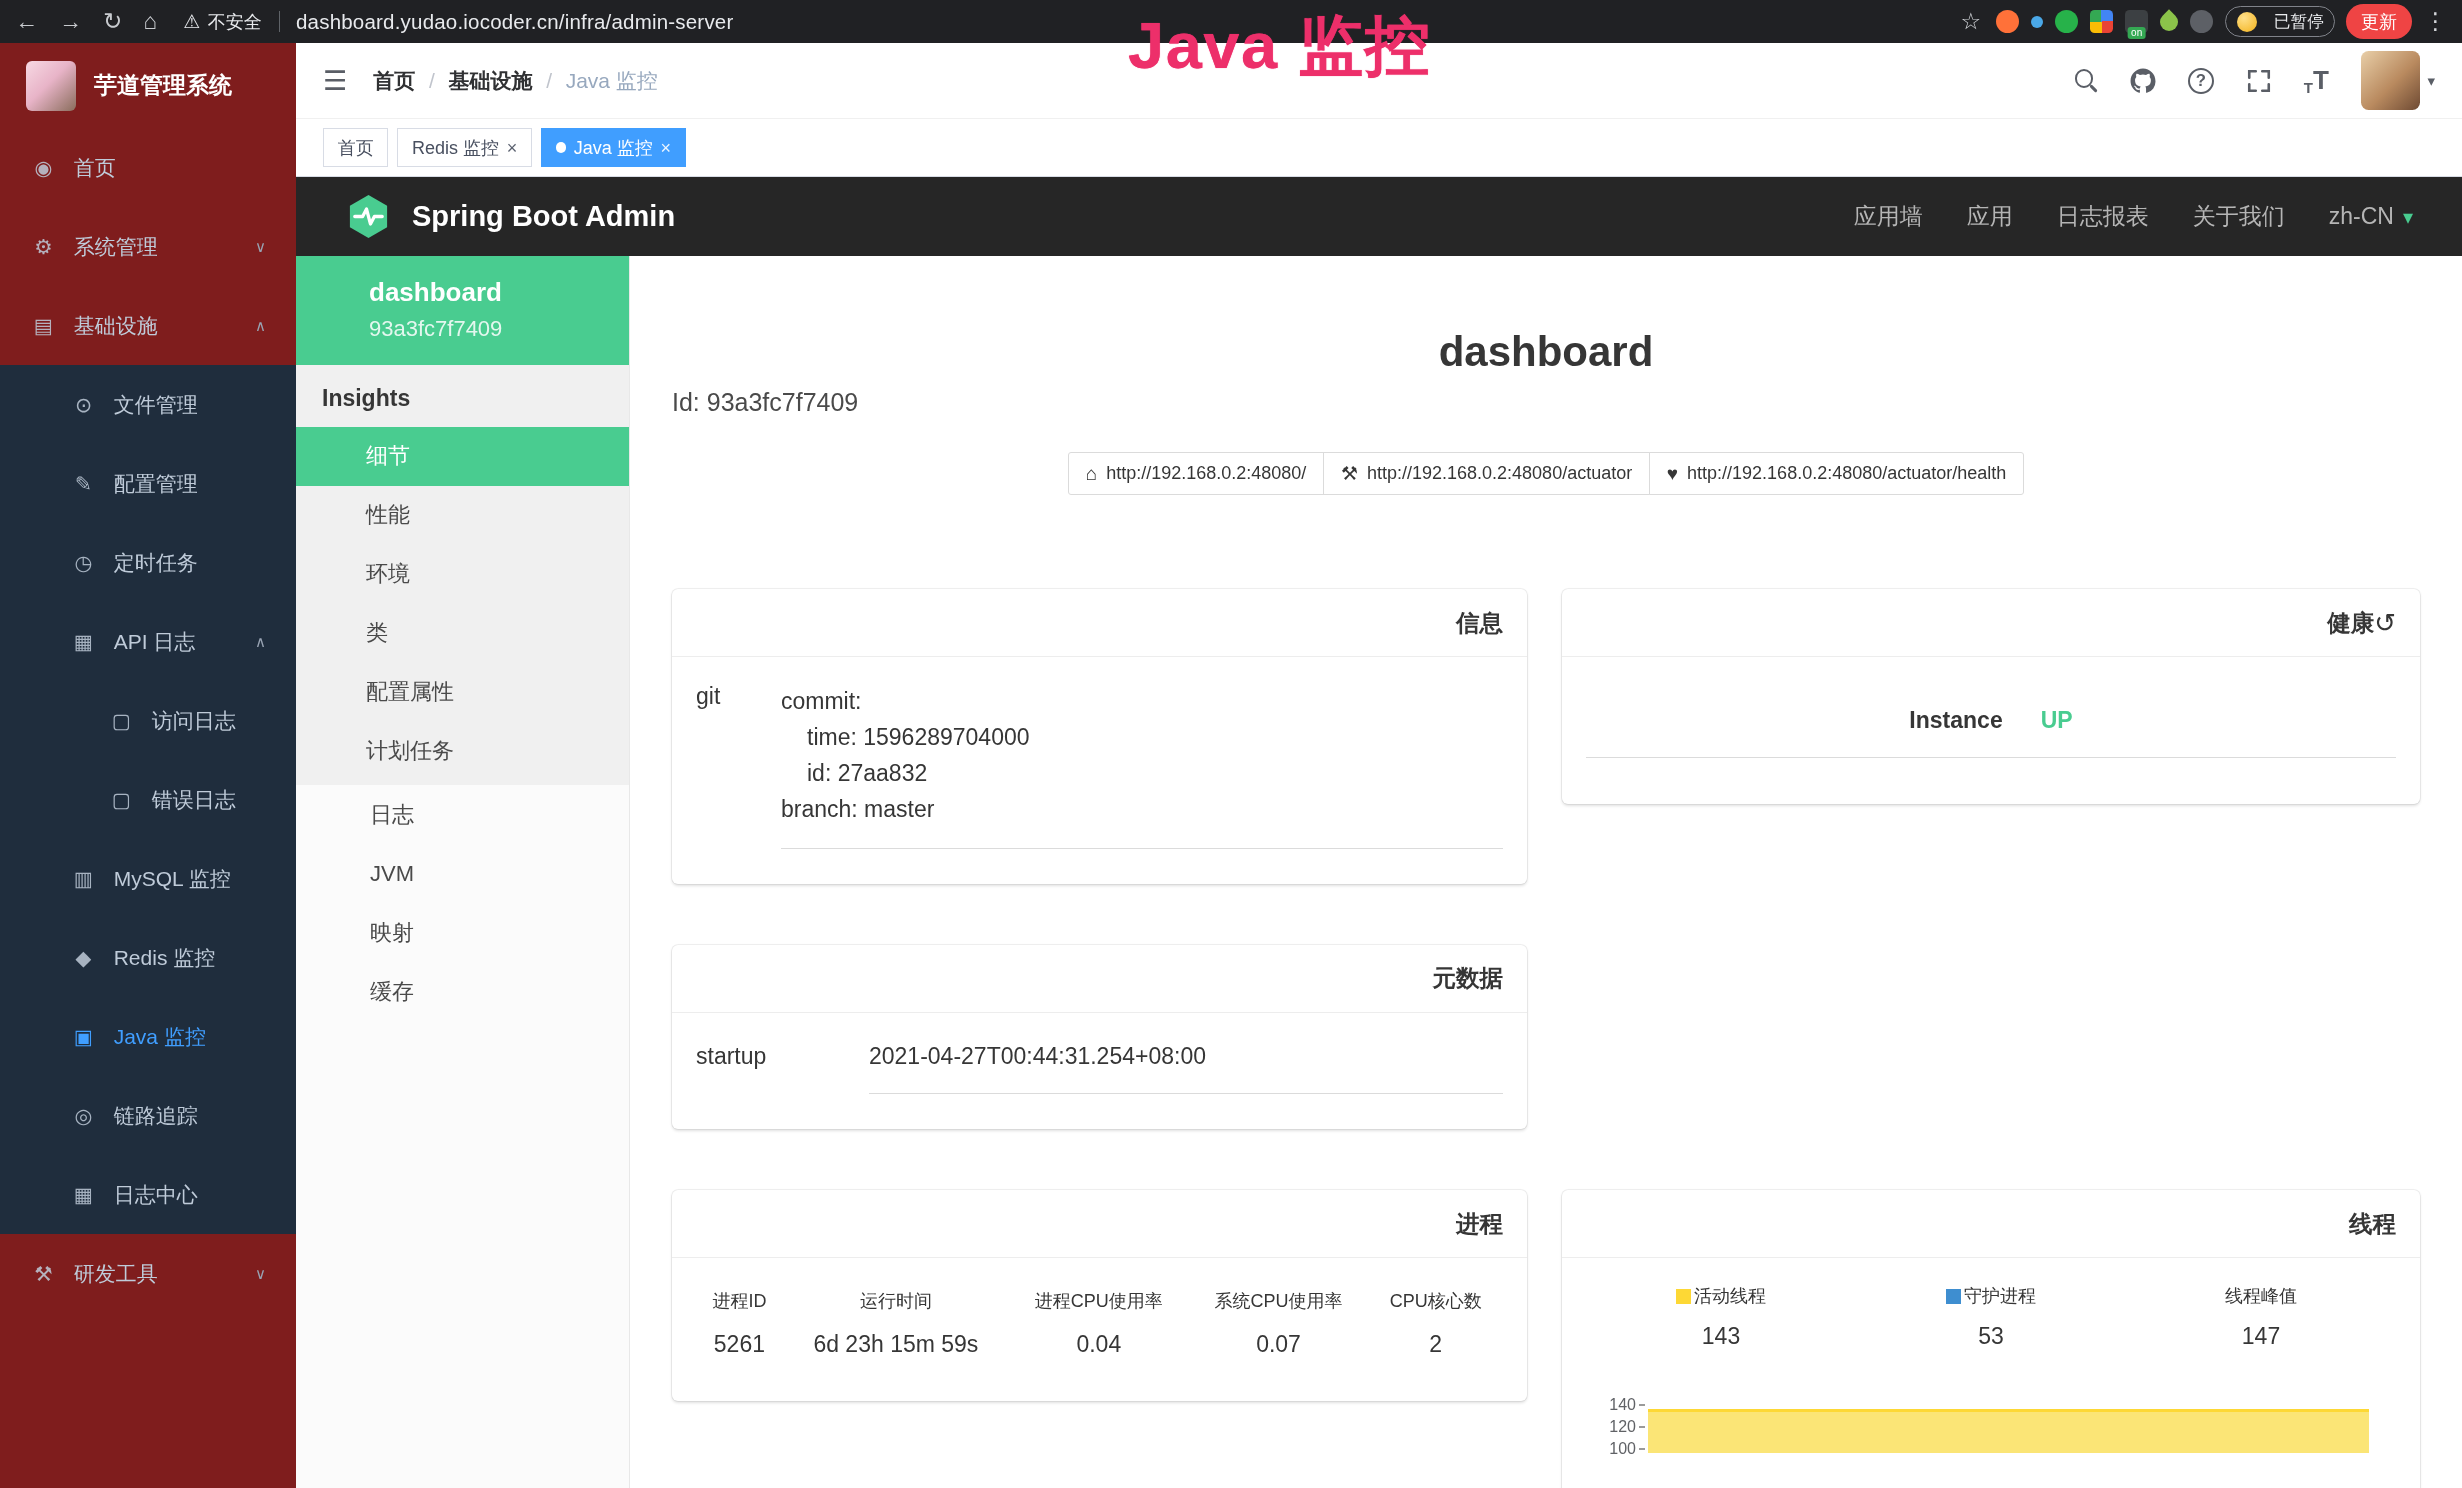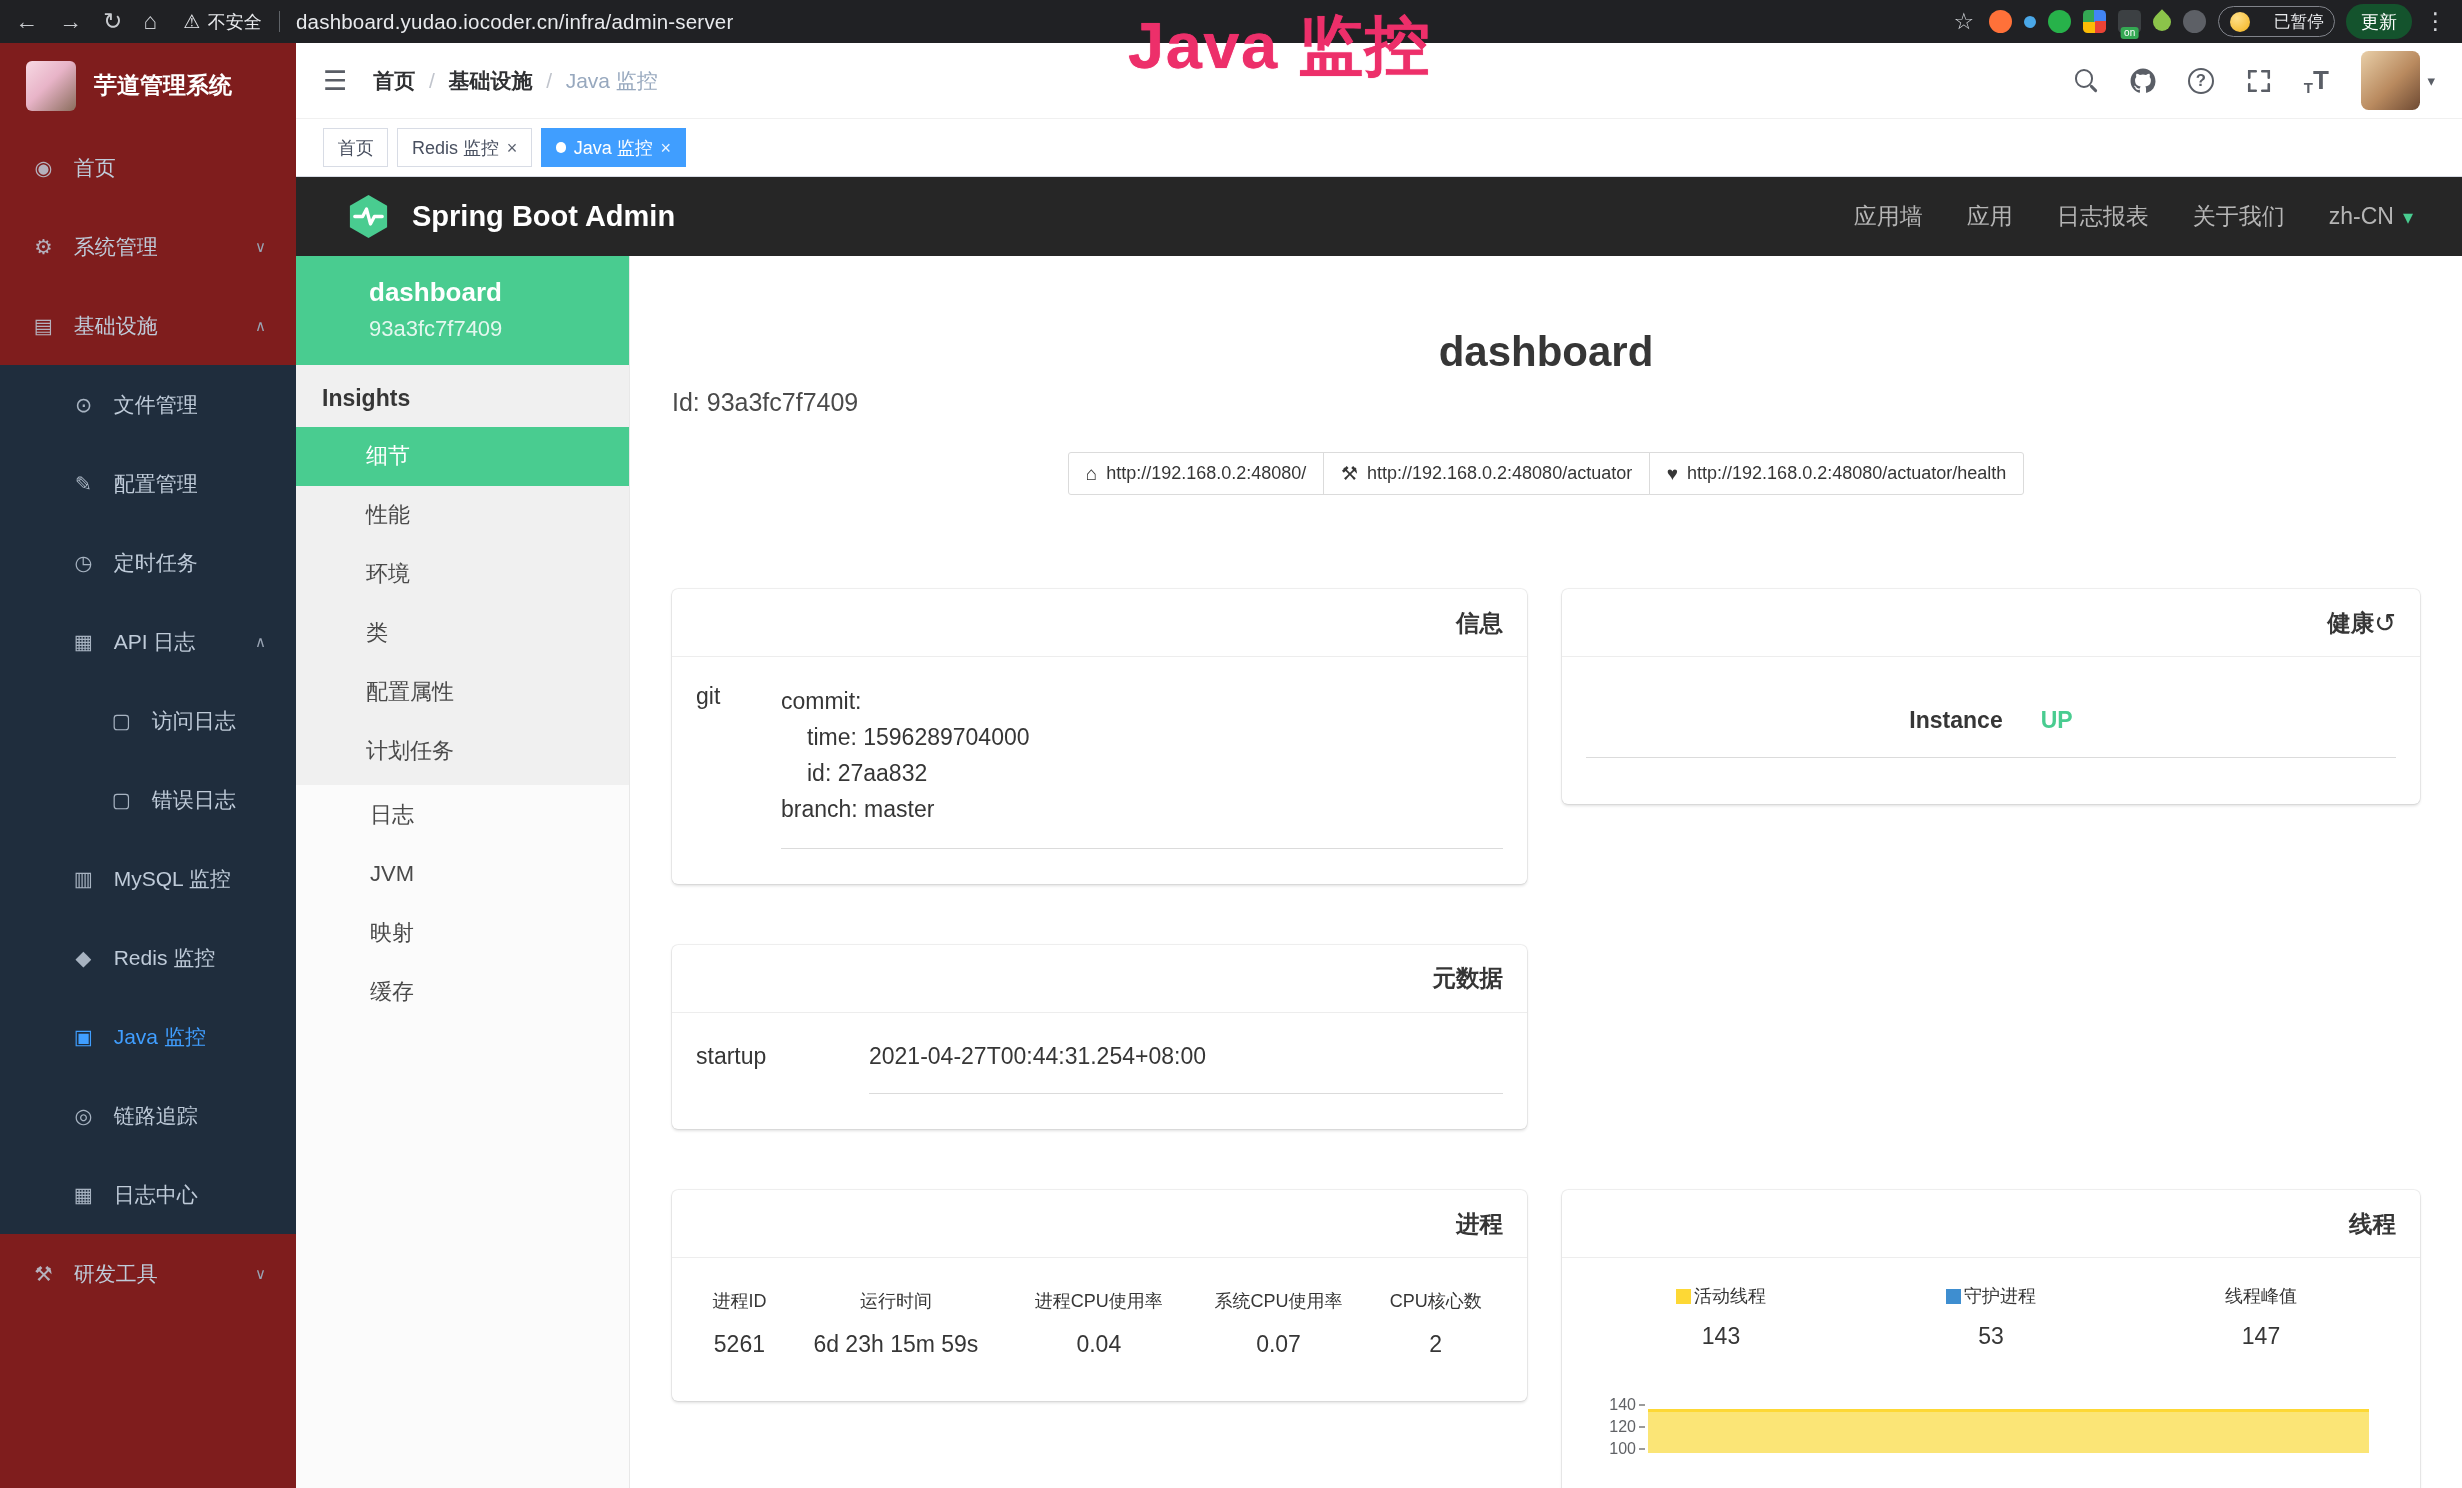--- a/index.html
+++ b/index.html
@@ -19,23 +19,23 @@
   .exts { display: flex; align-items: center; gap: 12px; margin-right: 12px; }
   .ext-icon { width: 23px; height: 23px; cursor: pointer; }
   .e1 { background: #ff7139; border-radius: 50%; }
   .e2 { width: 12px; height: 12px; background: #4aa8e8; border-radius: 50%; align-self: center; }
   .e3 { background: #27b24a; border-radius: 50%; }
   .e4 { background: conic-gradient(#4285f4 0 25%, #ea4335 0 50%, #fbbc05 0 75%, #34a853 0); border-radius: 4.6px; }
   .e5 { background: #3c4043; border-radius: 4.6px; position: relative; }
   .e5 .onbadge { position: absolute; bottom: -6px; left: 50%; transform: translateX(-50%); background: #34a853; color: #fff; font-size: 10px; line-height: 12px; padding: 0 3.8px; border-radius: 3px; }
   .e6 { background: #8bc34a; border-radius: 0 50% 50% 50%; transform: rotate(45deg); width: 18px; height: 18px; align-self: center; }
   .e7 { background: #5d6066; border-radius: 50%; }
-  .paused-pill { display: flex; align-items: center; gap: 24px; border: 0.8px solid #80838a; border-radius: 16.7px; padding: 3px 10.6px; font-size: 16.7px; color: #e8eaed; margin-right: 10.6px; cursor: pointer; white-space: nowrap; }
+  .paused-pill { display: flex; align-items: center; gap: 17px; border: 0.8px solid #80838a; border-radius: 16.7px; padding: 3px 10.6px; font-size: 16.7px; color: #e8eaed; margin-right: 10.6px; cursor: pointer; white-space: nowrap; }
   .emoji-face { width: 20px; height: 20px; border-radius: 50%; background: radial-gradient(circle at 35% 30%, #ffe08a, #f3b21b); }
-  .update-btn { background: #14532d; color: #fff; font-size: 18px; padding: 5.3px 15px; border-radius: 18px; margin-right: 12px; cursor: pointer; white-space: nowrap; }
+  .update-btn { background: #ef4444; color: #fff; font-size: 18px; padding: 5.3px 15px; border-radius: 18px; margin-right: 12px; cursor: pointer; white-space: nowrap; }
   .kebab { font-size: 23px; cursor: pointer; }
 
   
   .annotation { position: absolute; left: 1128px; top: 1.5px; font-size: 65px; font-weight: 800; color: #ed2f6a; z-index: 99; letter-spacing: 1.5px; white-space: nowrap; text-shadow: 0 0 0.8px #ed2f6a; }
 
   
   .app { display: flex; height: 1445px; }
 
   
   .sidebar { width: 296px; flex-shrink: 0; background: #7f1d1d; color: #bfcbd9; overflow: hidden; }

